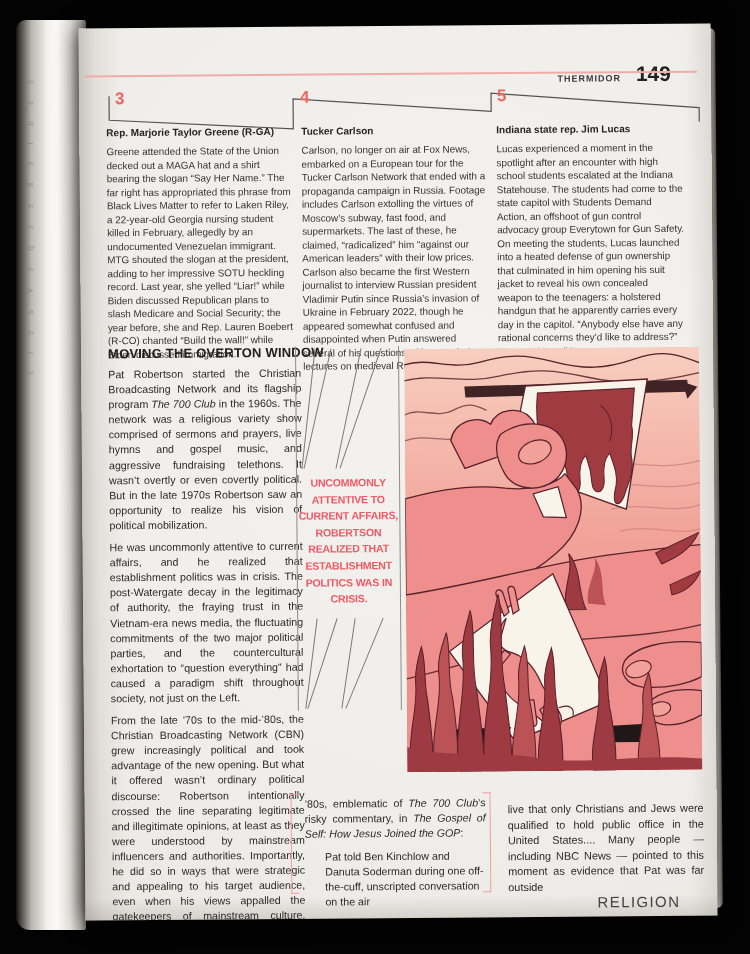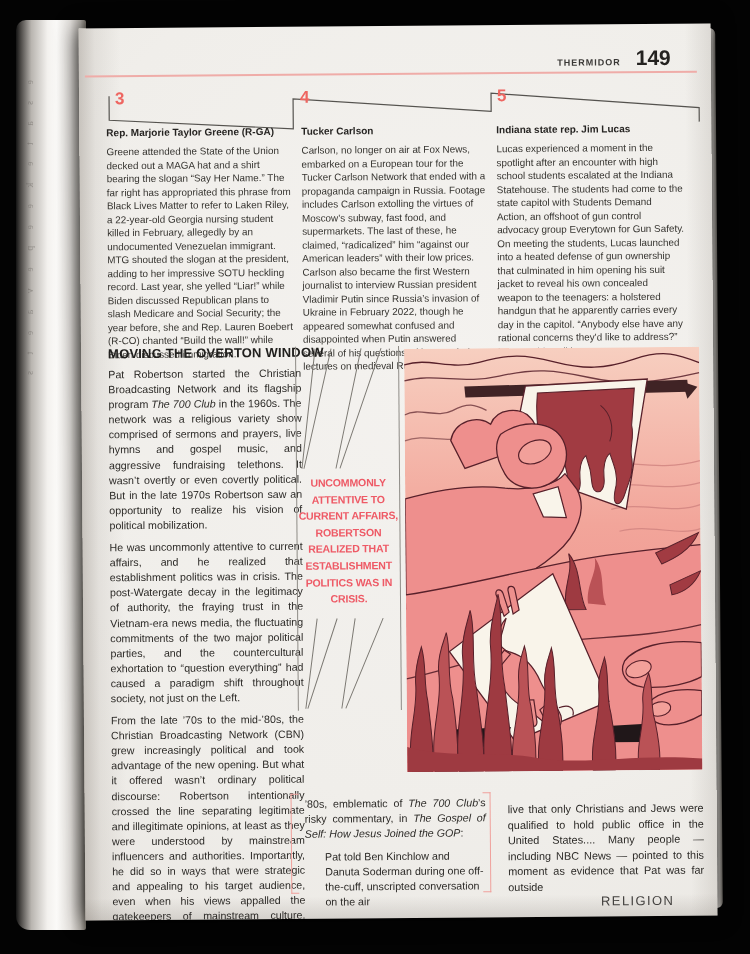--- a/index.html
+++ b/index.html
@@ -20,25 +20,25 @@
         border-radius:0 6px 6px 0;}
   
   .page{position:absolute;left:82px;top:26px;width:632px;height:892px;transform:rotate(-.45deg);
         background:
           linear-gradient(90deg,rgba(108,98,88,.30) 0,rgba(108,98,88,.10) 16px,rgba(108,98,88,0) 42px),
           linear-gradient(270deg,rgba(120,112,102,.16) 0,rgba(120,112,102,0) 26px),
           linear-gradient(0deg,rgba(100,92,84,.18) 0,rgba(100,92,84,0) 22px),
           radial-gradient(120% 90% at 58% 38%,#f4f2ef 0%,#f0eeea 55%,#e8e5e0 100%);
         box-shadow:0 0 22px rgba(0,0,0,.85);overflow:hidden;color:var(--ink);}
   
-  .runhead{position:absolute;top:22px;right:40px;display:flex;align-items:baseline;gap:15px;}
+  .runhead{position:absolute;top:38px;right:40px;display:flex;align-items:baseline;gap:15px;}
   .runhead .mag{font-size:9px;font-weight:bold;letter-spacing:1px;color:#3a3836;}
   .runhead .folio{font-size:21px;font-weight:bold;color:#242220;}
   .pink-rule{position:absolute;left:6px;top:47px;width:612px;height:1.5px;background:var(--rule-pink);}
-  .runfoot{position:absolute;top:869px;right:43px;font-size:13px;letter-spacing:1.4px;color:#444240;}
+  .runfoot{position:absolute;top:869px;right:37px;font-size:15px;letter-spacing:1.4px;color:#444240;}
   
   .saw{position:absolute;left:0;top:60px;}
   .entry-num{position:absolute;top:61px;font-size:17px;font-weight:bold;color:var(--accent-pink);}
   .entry{position:absolute;top:99px;width:187px;}
   .entry h3{margin:0 0 7px 0;font-size:10px;color:#262422;}
   .entry p{margin:0;font-size:9.9px;line-height:13.5px;color:#35332f;}
   
   .art-head{position:absolute;left:27px;top:318px;font-size:13px;font-weight:bold;letter-spacing:.2px;color:#21201e;}
   .art-col{position:absolute;left:27px;top:339px;width:193px;}
   .art-col p{margin:0 0 7px 0;font-size:10.7px;line-height:15.1px;text-align:justify;

